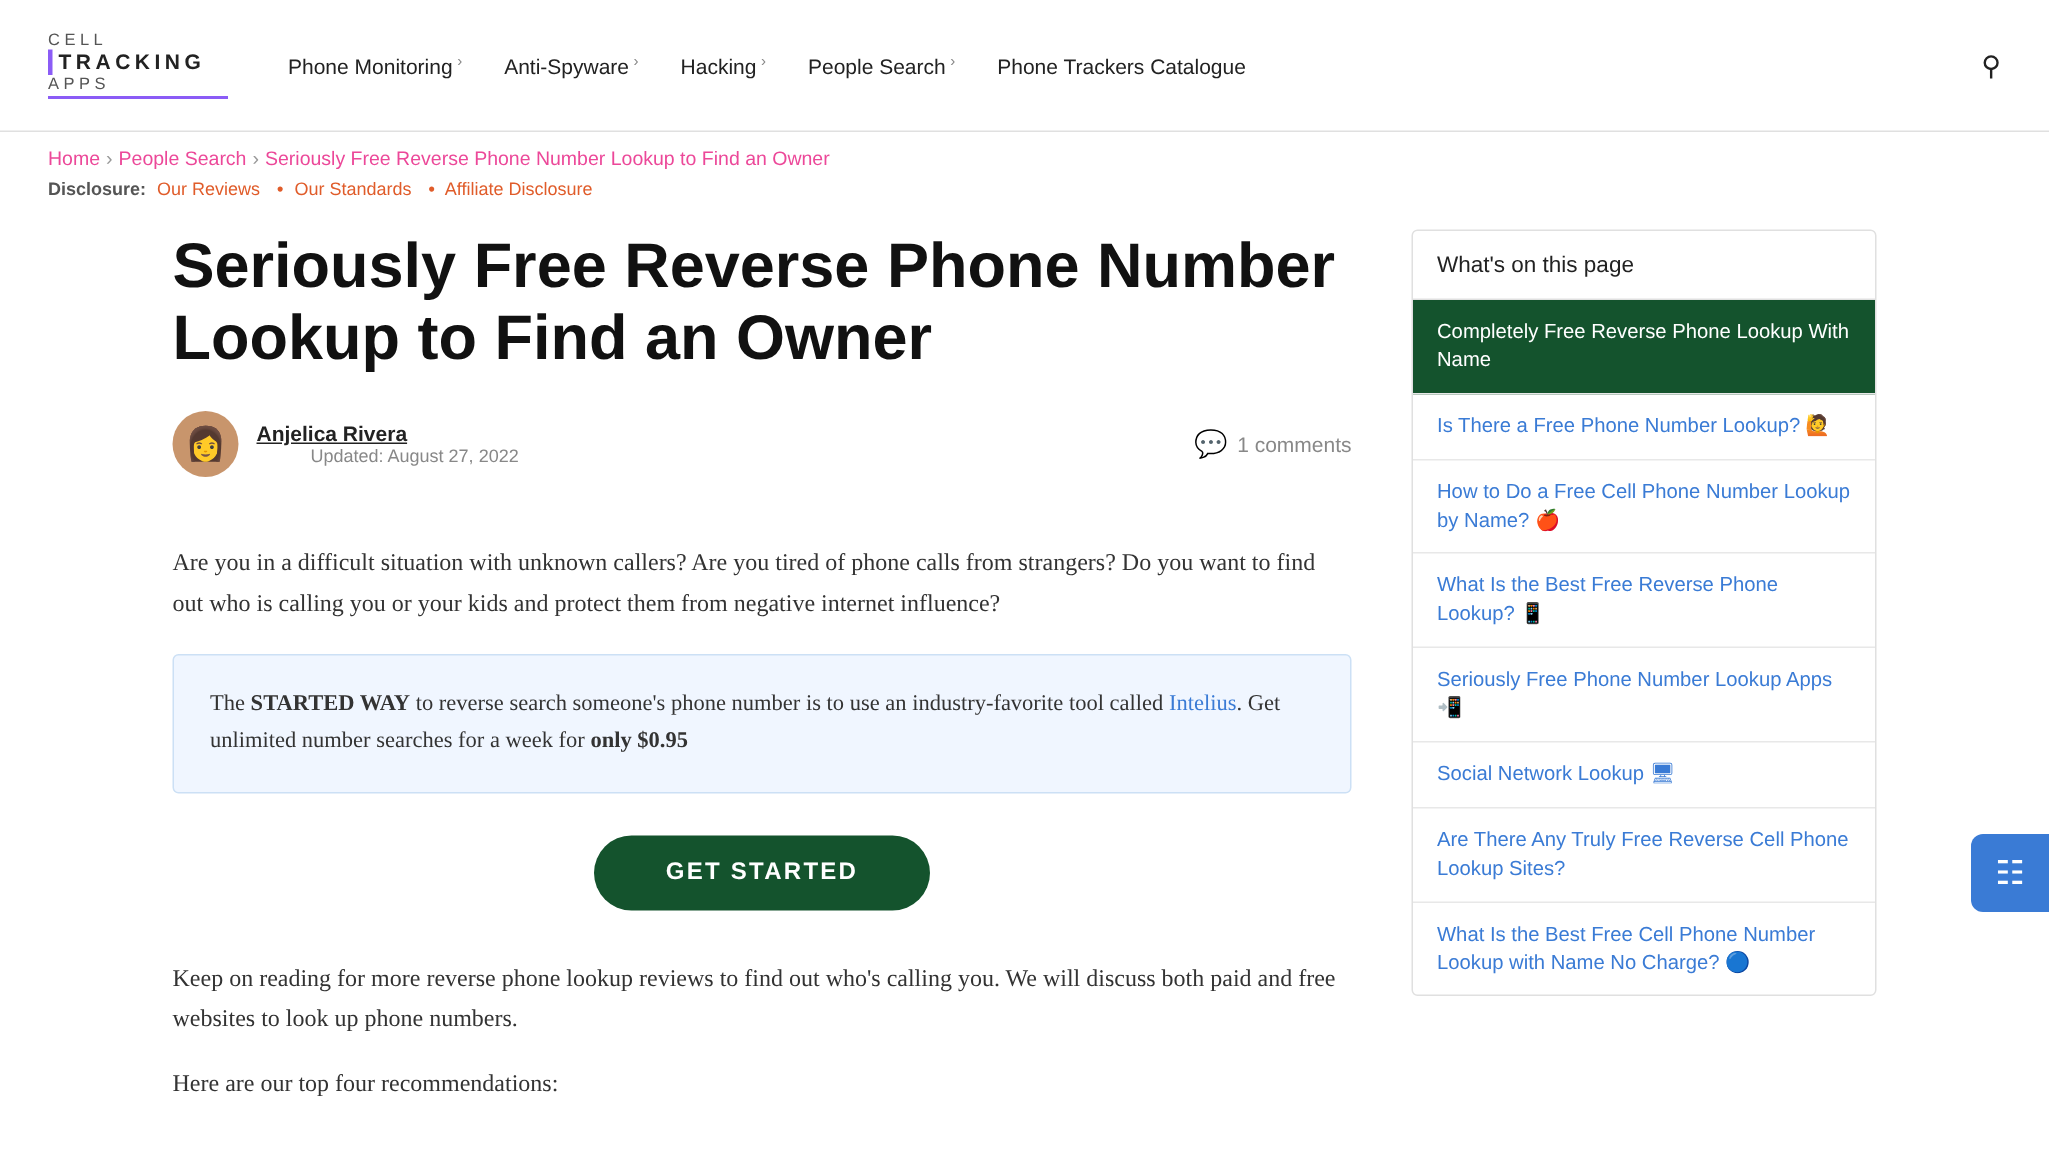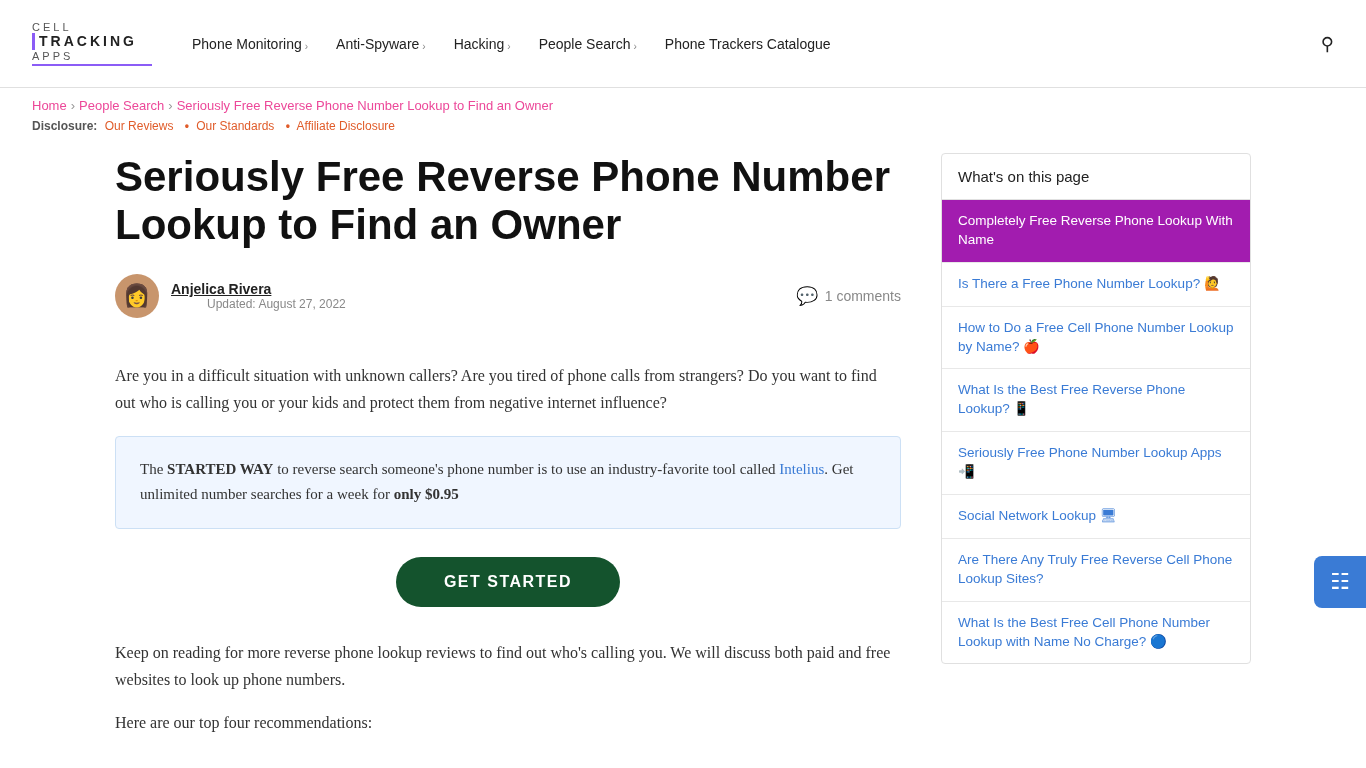--- a/index.html
+++ b/index.html
@@ -26,21 +26,21 @@
     .logo-mid { font-size: 14px; letter-spacing: 3px; font-weight: bold; color: #222; font-family: Arial, sans-serif; border-left: 3px solid #8b5cf6; padding-left: 4px; }
     .logo-bot { font-size: 11px; letter-spacing: 3px; color: #555; font-family: Arial, sans-serif; border-bottom: 2px solid #8b5cf6; padding-bottom: 2px; }
     .nav-links { display: flex; align-items: center; gap: 28px; flex: 1; }
     .nav-link {
       font-family: Arial, sans-serif;
       font-size: 14px;
       color: #222;
       text-decoration: none;
       cursor: pointer;
       display: flex;
-      align-items: flex-end;
+      align-items: flex-start;
       gap: 3px;
     }
     .nav-chevron { font-size: 10px; color: #888; }
     .nav-search { margin-left: auto; cursor: pointer; font-size: 18px; color: #222; }
 
     
     .breadcrumb-bar {
       padding: 10px 32px 4px 32px;
       font-family: Arial, sans-serif;
       font-size: 13px;
@@ -168,21 +168,21 @@
     .toc-item {
       padding: 12px 16px;
       border-bottom: 1px solid #e8e8e8;
       font-family: Arial, sans-serif;
       font-size: 13.5px;
       color: #3a7bd5;
       cursor: pointer;
       line-height: 1.4;
     }
     .toc-item.active {
-      background: #a21caf;
+      background: #14532d;
       color: #fff;
     }
     .toc-item:last-child { border-bottom: none; }
 
     
     .floating-btn {
       position: fixed;
       right: 0;
       bottom: 160px;
       background: #3a7bd5;

